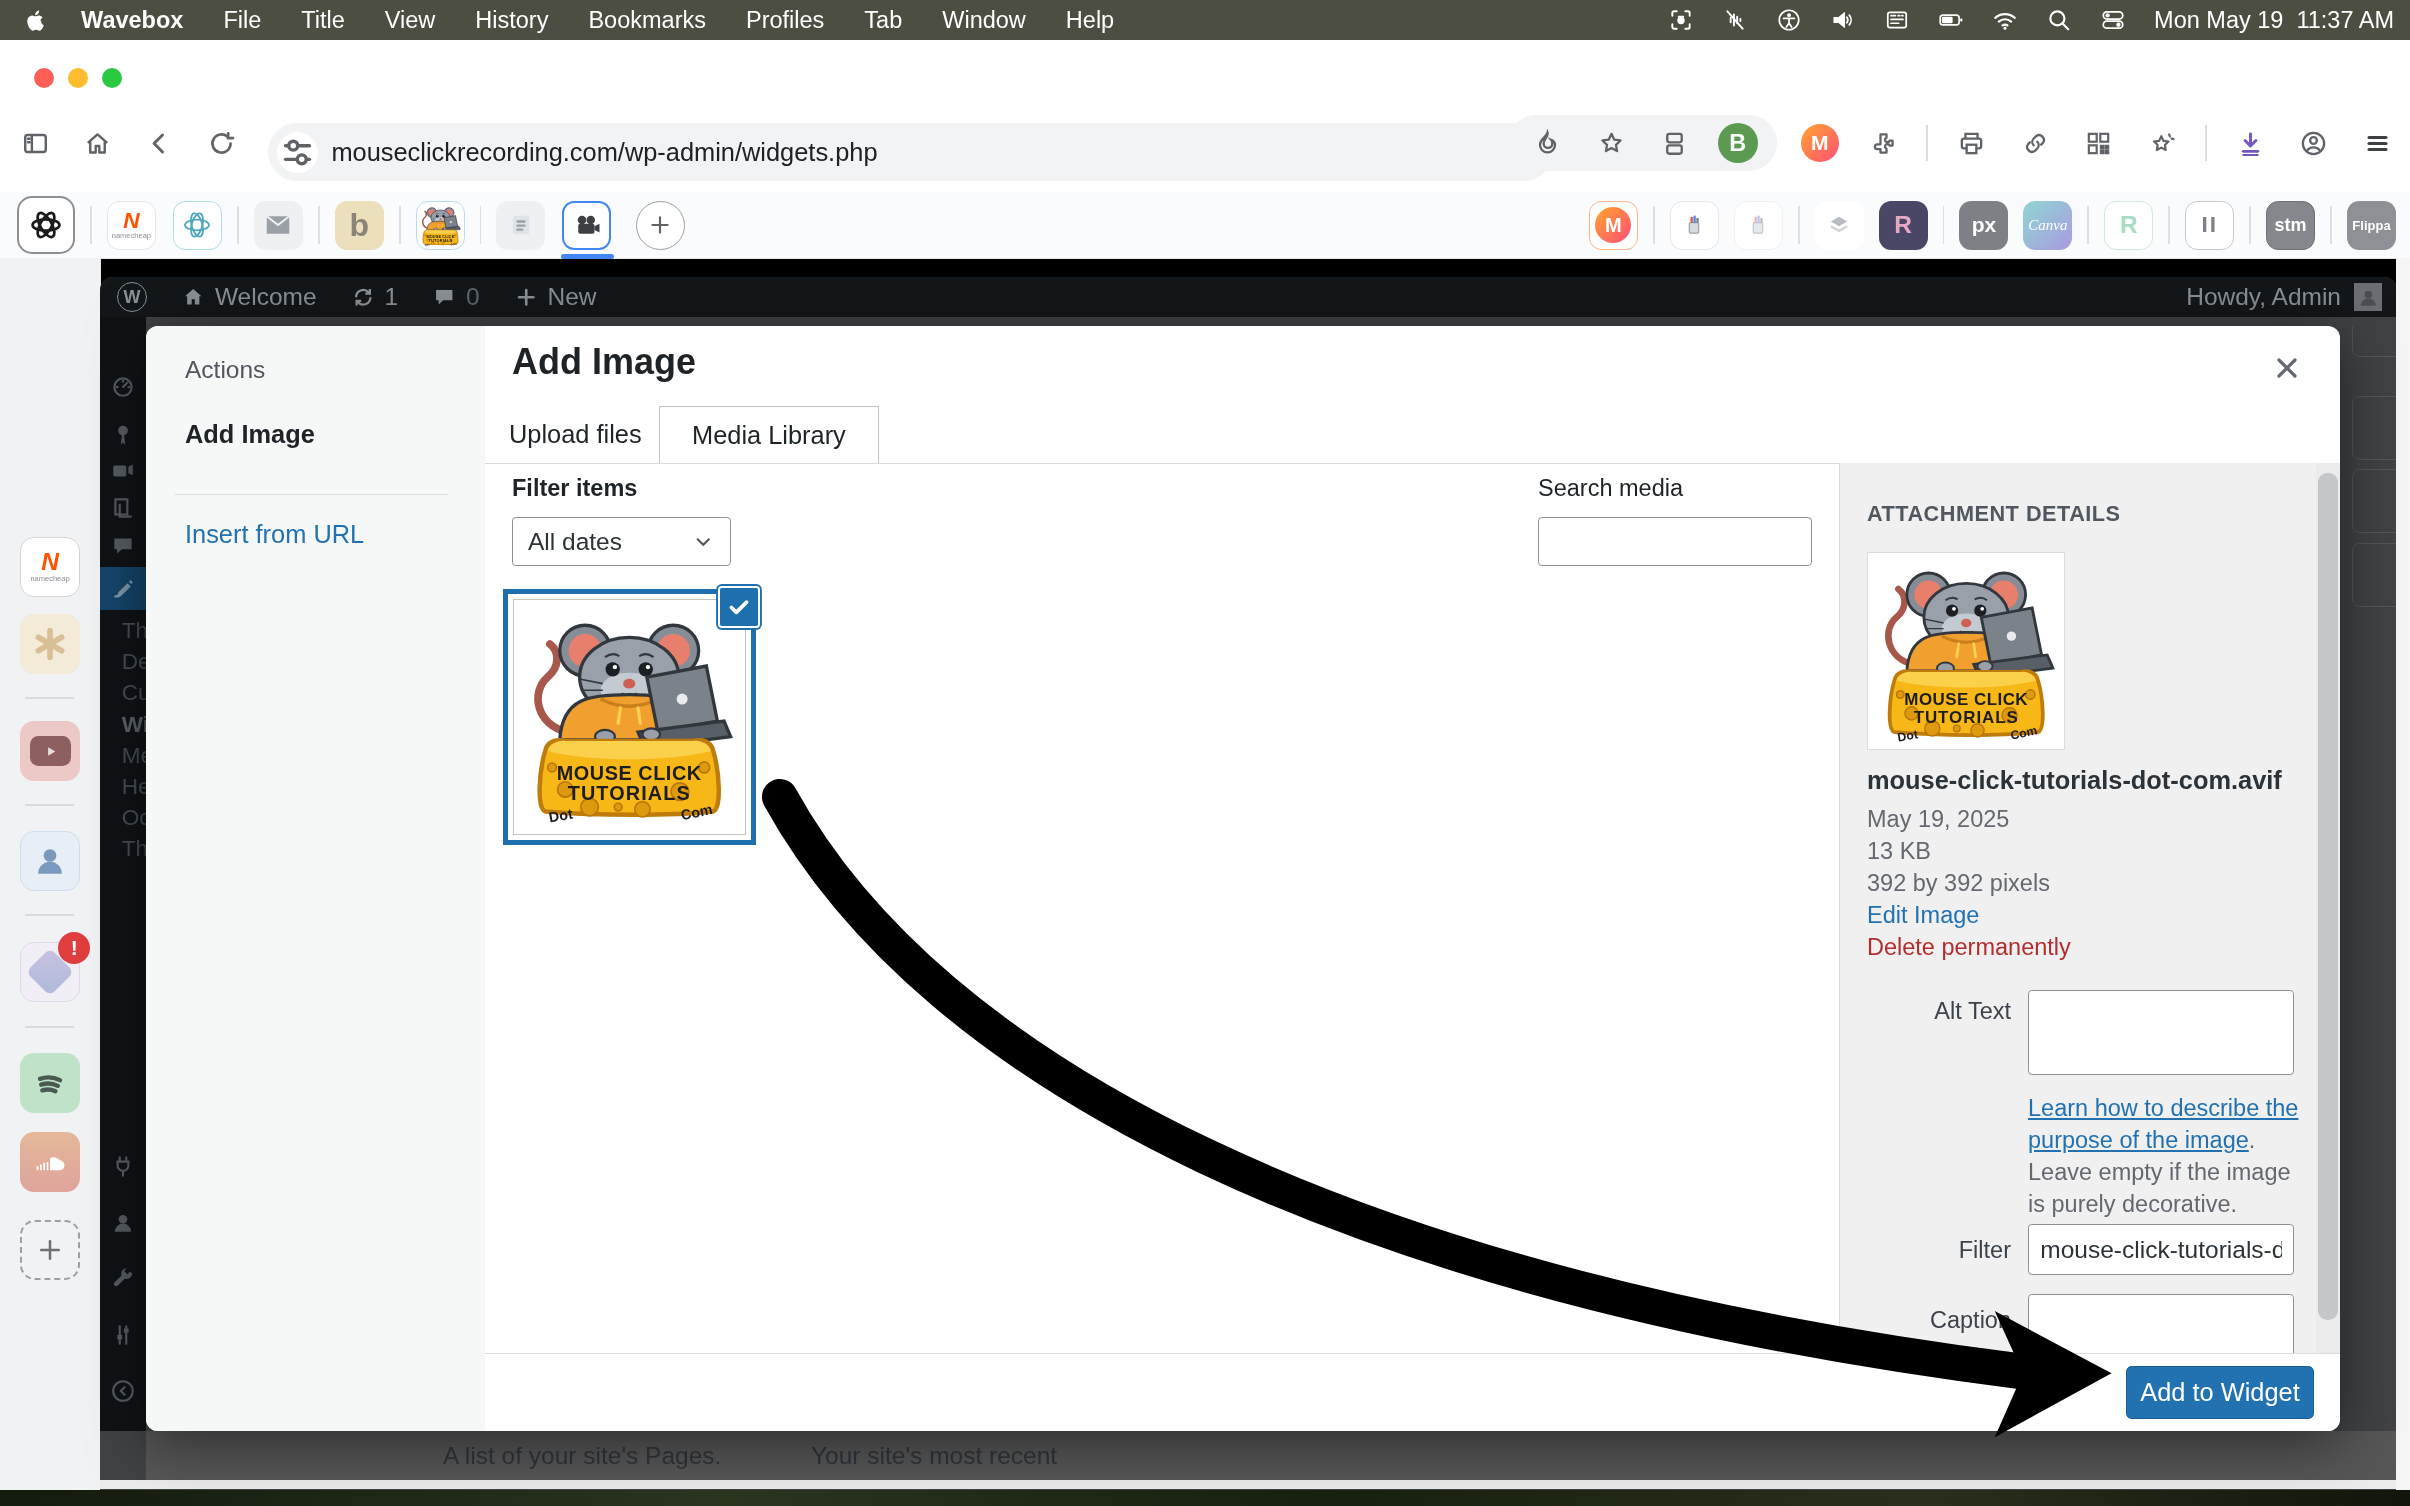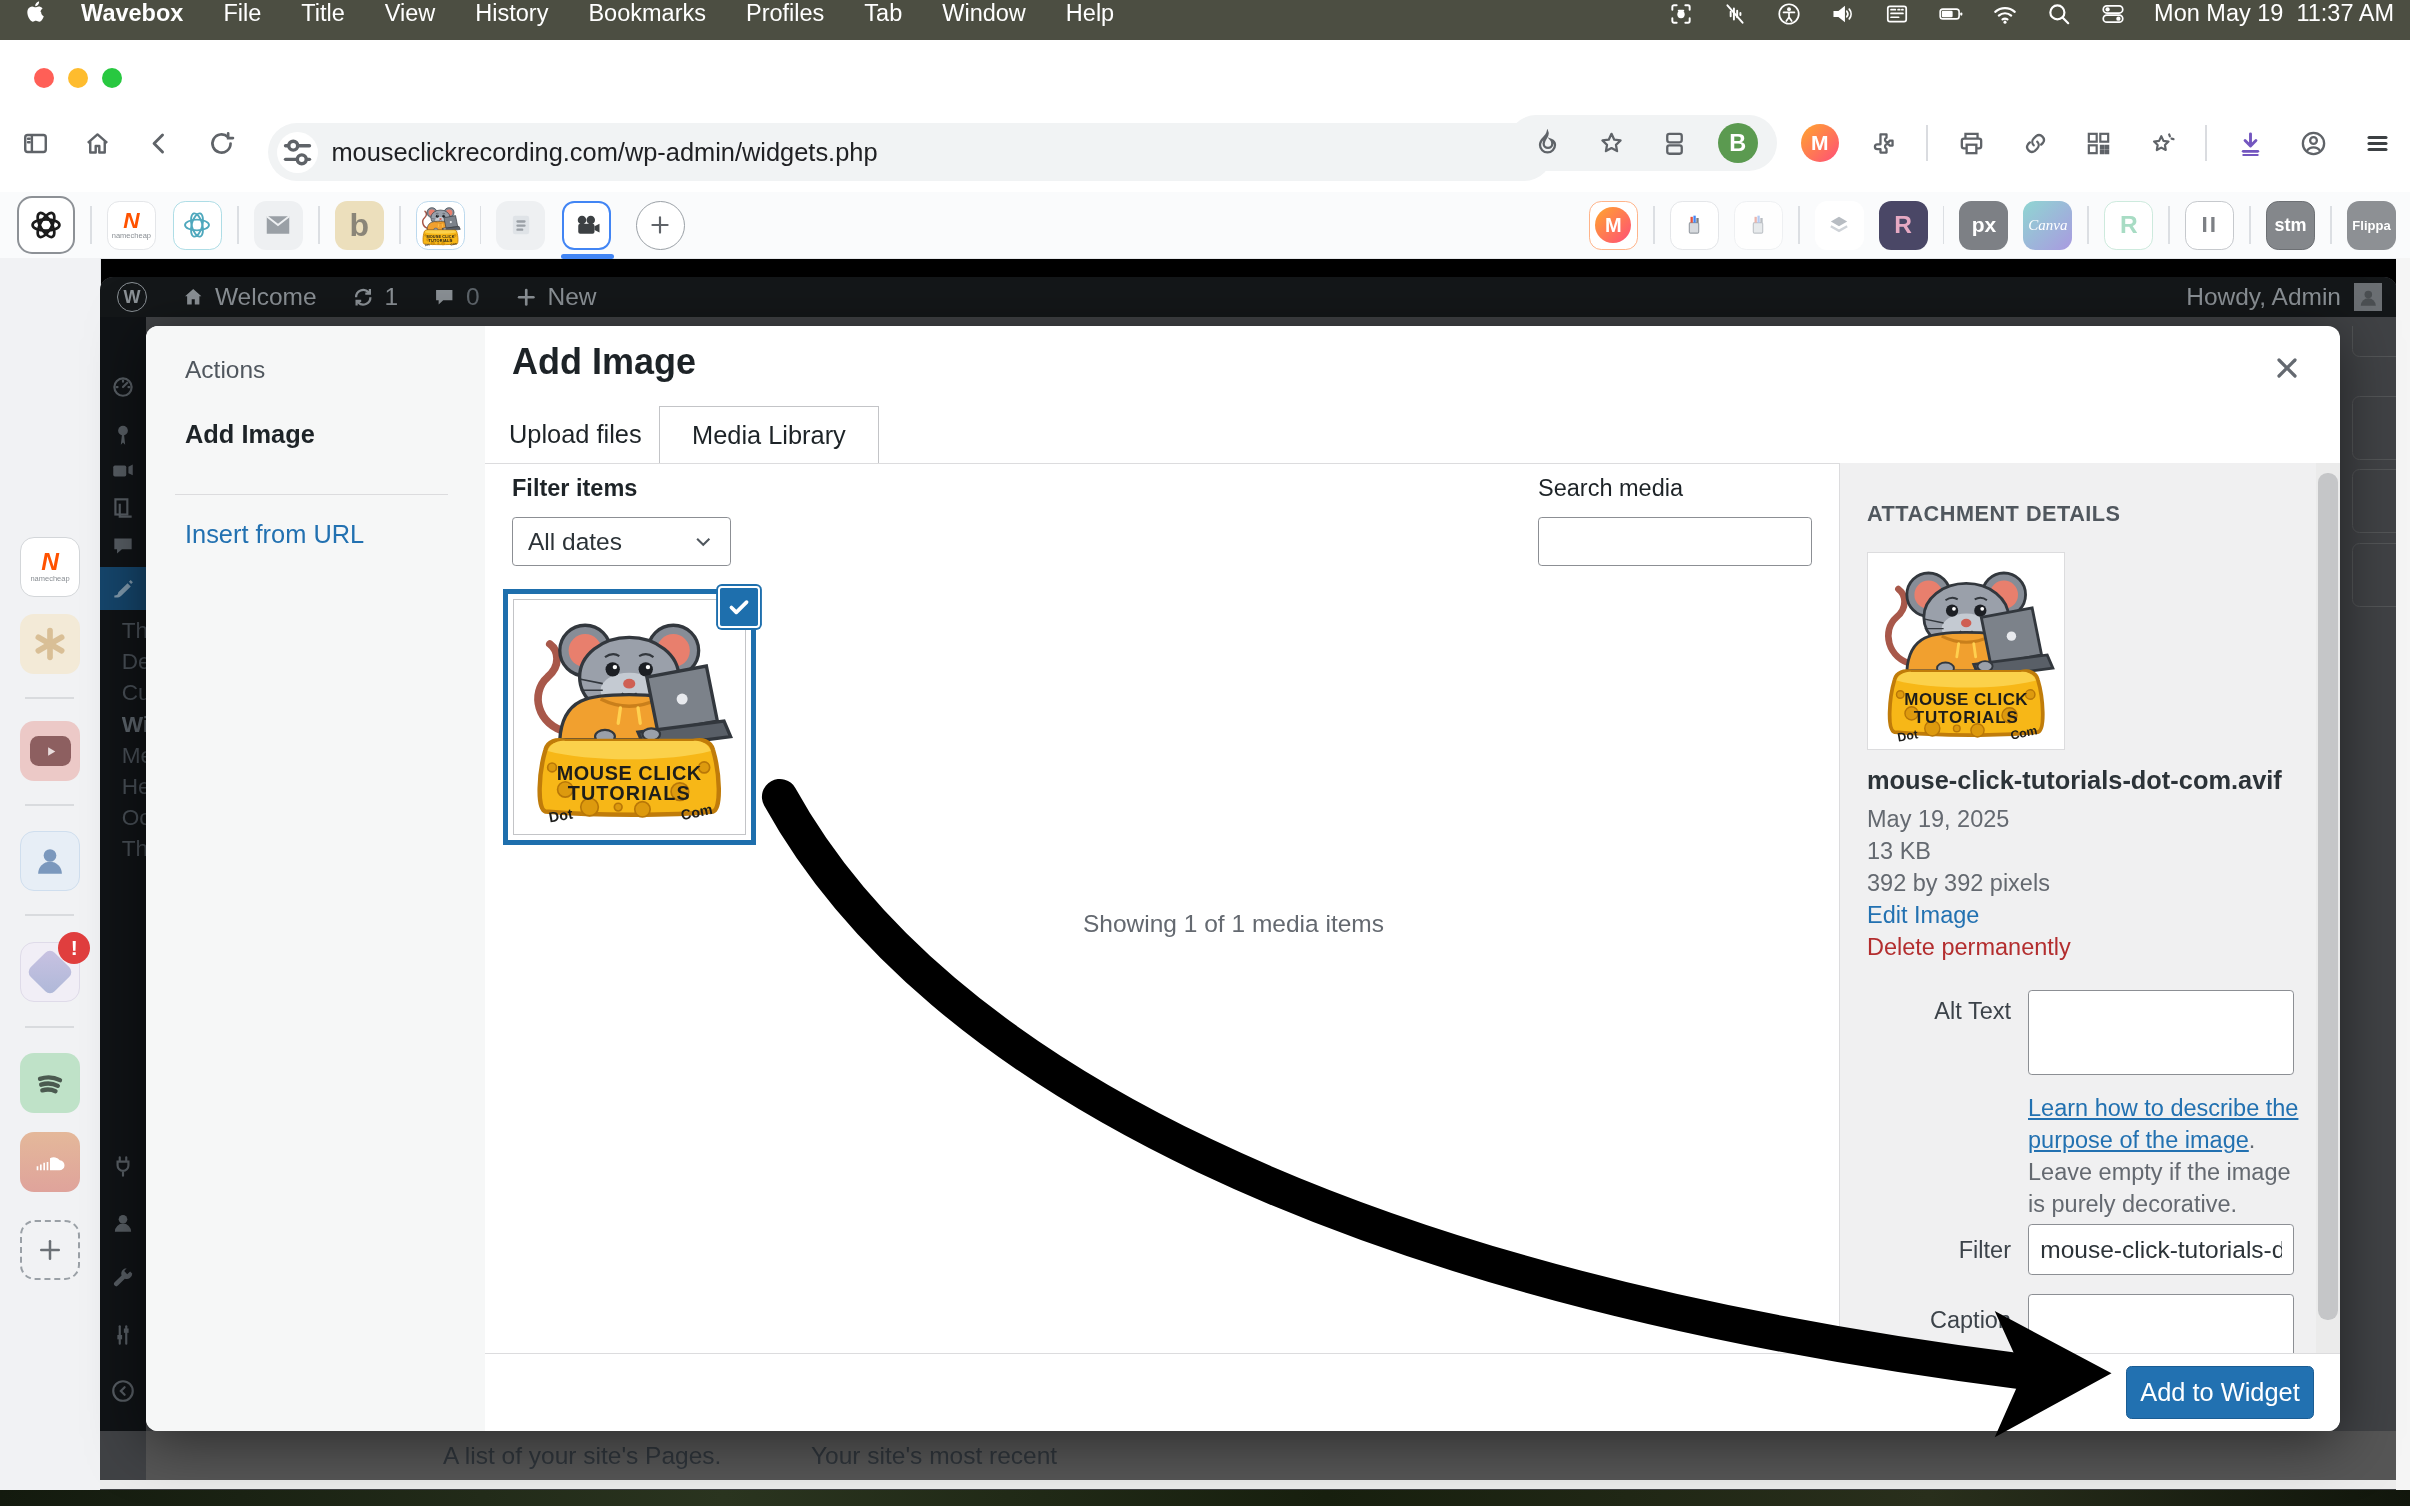--- a/index.html
+++ b/index.html
@@ -1,21 +1,21 @@
 <!DOCTYPE html>
 <html style="font-size:15px"><head>
 <meta charset="utf-8">
 <style>
   html,body{margin:0;padding:0;background:#000;}
   .screen{position:relative;width:2411px;height:1507px;overflow:hidden;
           font-family:"Liberation Sans",sans-serif;-webkit-font-smoothing:antialiased;}
   .abs{position:absolute;}
   
   .menubar{left:0;top:0;width:2411px;height:40px;background:#4c4e42;color:#fff;
-           display:flex;align-items:flex-start;font-size:23.5px;}
+           display:flex;align-items:center;font-size:23.5px;}
   .menubar .mi{margin-right:40px;white-space:nowrap;}
   .menubar .right{margin-left:auto;display:flex;align-items:center;gap:28px;padding-right:17px;}
   .mb-ico svg{width:26px;height:26px;display:block;}
   
   .chrome{left:0;top:40px;width:2411px;height:153px;background:#ffffff;}
   .tl{width:20px;height:20px;border-radius:50%;}
   .tbico{display:flex;align-items:center;justify-content:center;width:41px;height:41px;color:#5f6368;}
   .tbico svg{width:29px;height:29px;}
   .urlpill{left:268px;top:83px;width:1285px;height:58px;background:#f1f3f4;border-radius:29px;
            display:flex;align-items:center;padding:0 9.4px;box-sizing:border-box;}
@@ -707,21 +707,20 @@
   </svg>
 </span>
       </div>
       <span class="checkbadge">
         <svg viewBox="0 0 24 24" width="26" height="26" fill="none" stroke="#fff" stroke-width="3.4" stroke-linecap="round" stroke-linejoin="round">
             <path d="M5 12.5l4.5 4.5L19 7.5"></path>
           </svg>
       </span>
     </div>
 
-    <div style="position:absolute;left:482px;top:584px;width:1211px;text-align:center;font-size:24.5px;color:#646970">Showing 1 of 1 media items</div>
 
     <div class="details">
       <div style="position:absolute;left:27px;top:38px;font-size:21.7px;font-weight:bold;color:#50575e;letter-spacing:0.5px">ATTACHMENT DETAILS</div>
       <div style="position:absolute;left:27px;top:89px;width:198px;height:198px;background:#fff;border:0.9px solid #dcdcde;box-sizing:border-box">
         <span style="position:absolute;left:3.8px;top:3.8px;right:3.8px;bottom:3.8px">
   <svg viewBox="0 0 200 200" style="width:100%;height:100%;display:block">
     <rect x="0" y="0" width="200" height="200" fill="#ffffff"></rect>
     <path d="M44 114 C 16 108 10 78 26 64 C 38 54 36 40 28 34" stroke="#a8584a" stroke-width="7" fill="none" stroke-linecap="round"></path>
     <circle cx="60" cy="40" r="23" fill="#878d97" stroke="#32373d" stroke-width="3"></circle>
     <circle cx="60" cy="40" r="15" fill="#e87f6d"></circle>

